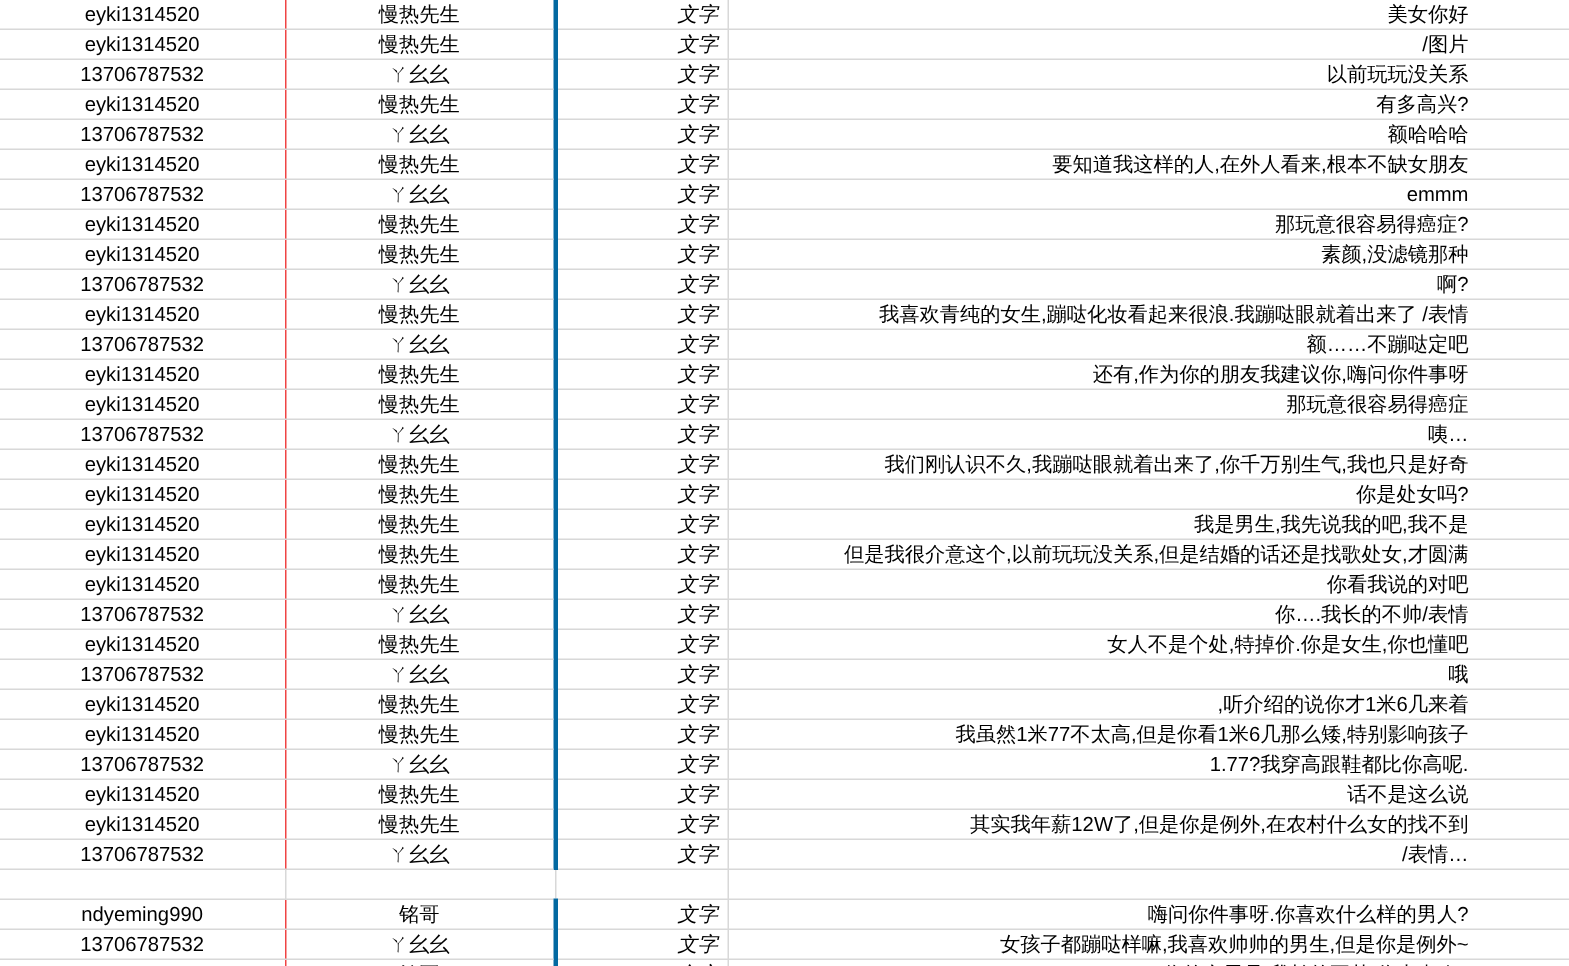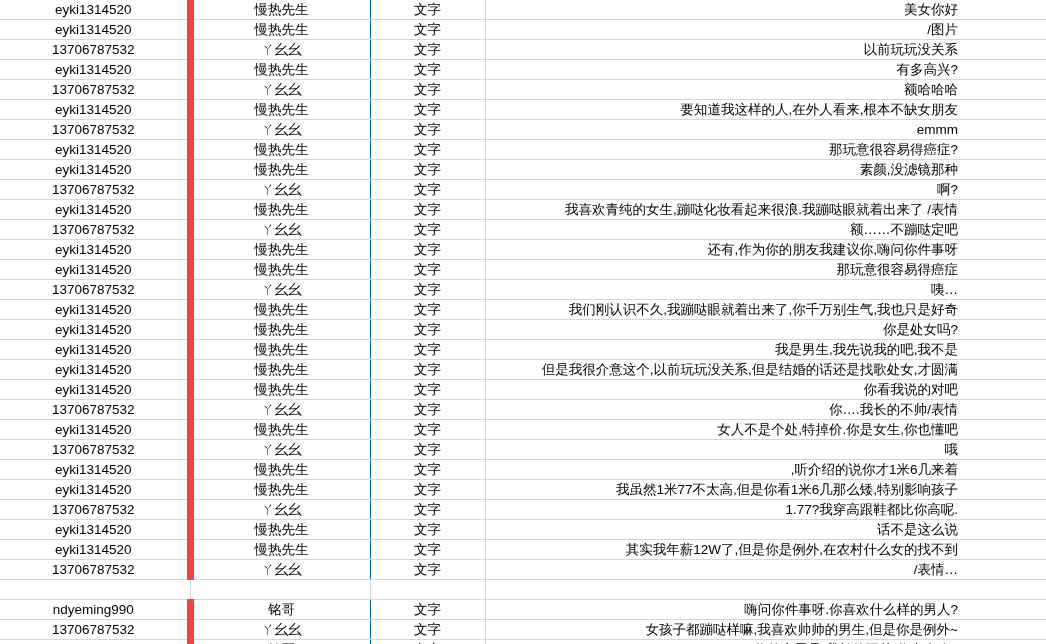--- a/index.html
+++ b/index.html
@@ -29,33 +29,34 @@
     white-space: nowrap;
     vertical-align: middle;
   }
   col.c-id    { width: 190px; }
   col.c-nick  { width: 180px; }
   col.c-type  { width: 115px; }
   col.c-msg   { width: 561px; }
 
   td.id {
     text-align: center;
-    border-right: 7px solid #ef4444;
+    border-right: 1px solid #ef4444;
   }
   td.nick {
     text-align: center;
-    border-right: 1px solid #0369a1;
+    border-right: 3px solid #0369a1;
   }
   td.type {
-    text-align: center;
+    text-align: right;
     border-right: 1px solid #d8d8d8;
+    font-style: italic;
   }
   td.msg {
     text-align: right;
-    padding-right: 88px;
+    padding-right: 67px;
   }
   tr.blank td {
     height: 19px;
   }
   tr.blank td.id,
   tr.blank td.nick,
   tr.blank td.type {
     border-right: 1px solid #d8d8d8;
   }
 </style>

